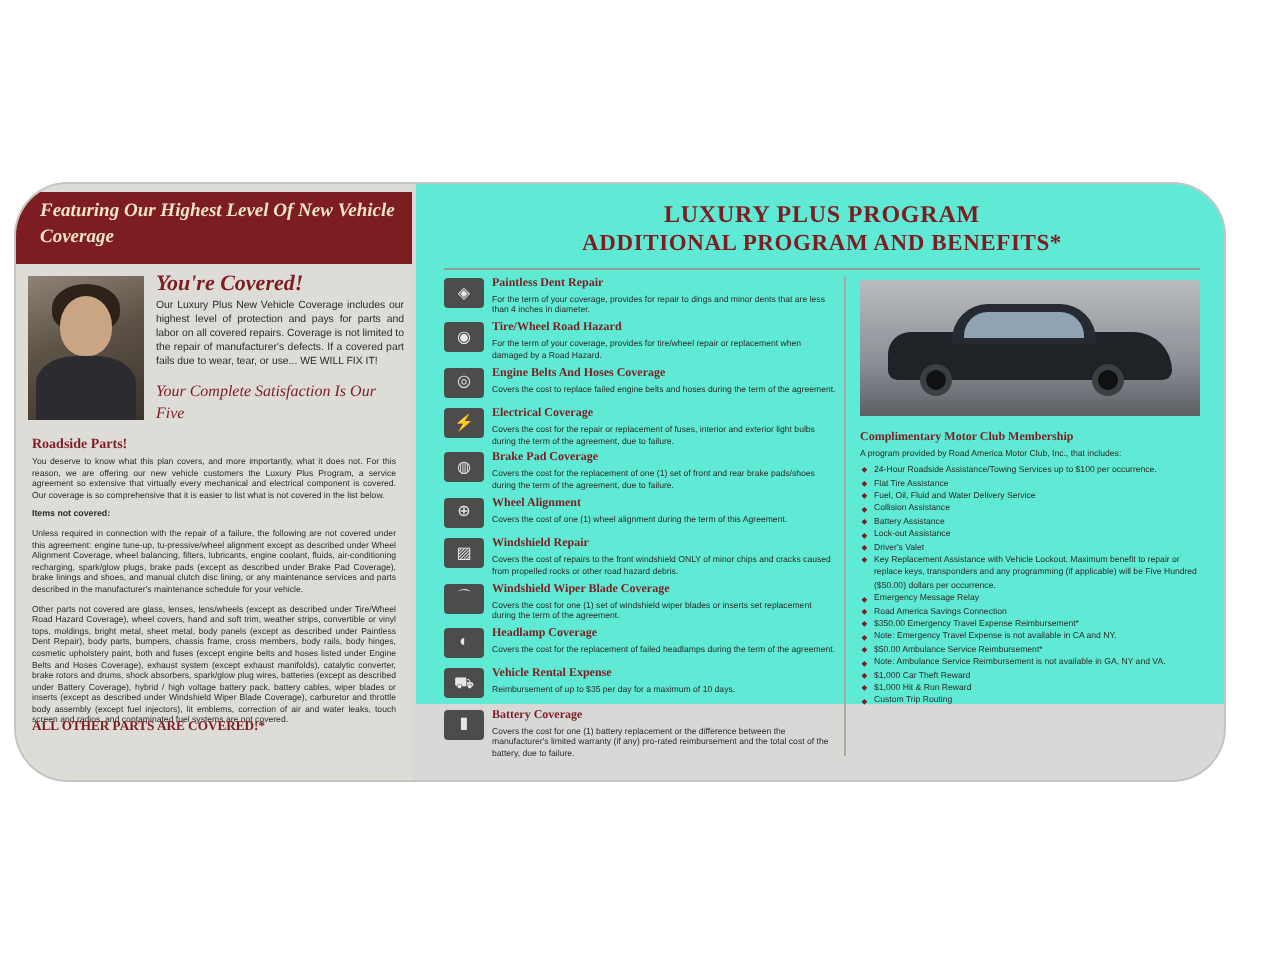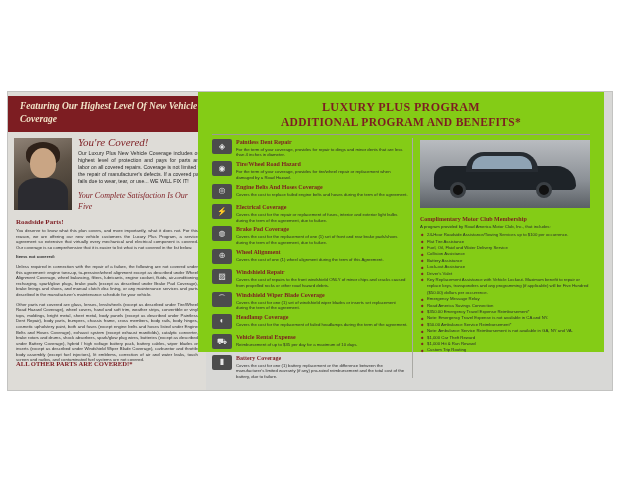--- a/index.html
+++ b/index.html
@@ -22,20 +22,21 @@
   
   .brochure {
     position: absolute;
     left: 8px;
     top: 92px;
     width: 604px;
     height: 298px;
     background: #d8d8d6;
     overflow: hidden;
     box-shadow: 0 0 0 1px #c3c3c1;
+    border-radius: 26px;
   }
 
   
   .left-panel {
     position: absolute;
     left: 0;
     top: 0;
     width: 198px;
     height: 298px;
     background: #dedcd7;
@@ -100,21 +101,21 @@
   }
 
   .youre-covered {
     position: absolute;
     left: 70px;
     top: 44px;
     width: 124px;
     color: #7d1d22;
     font-family: "Liberation Serif", serif;
     font-size: 11px;
-    font-weight: normal;
+    font-weight: bold;
     font-style: italic;
   }
   .lux-blurb {
     position: absolute;
     left: 70px;
     top: 58px;
     width: 124px;
     font-size: 5.2px;
     line-height: 7px;
     color: #2a2a2a;
@@ -164,25 +165,25 @@
     top: 268px;
     font-size: 6.6px;
     font-weight: bold;
     color: #7d1d22;
     font-family: "Liberation Serif", serif;
   }
 
   
   .main-panel {
     position: absolute;
-    left: 190px;
+    left: 200px;
     top: 0;
     width: 406px;
     height: 260px;
-    background: #84cc16;
+    background: #5eead4;
   }
 
   .main-title {
     position: absolute;
     left: 0;
     top: 8px;
     width: 406px;
     text-align: center;
     color: #7d1d22;
     font-family: "Liberation Serif", serif;

